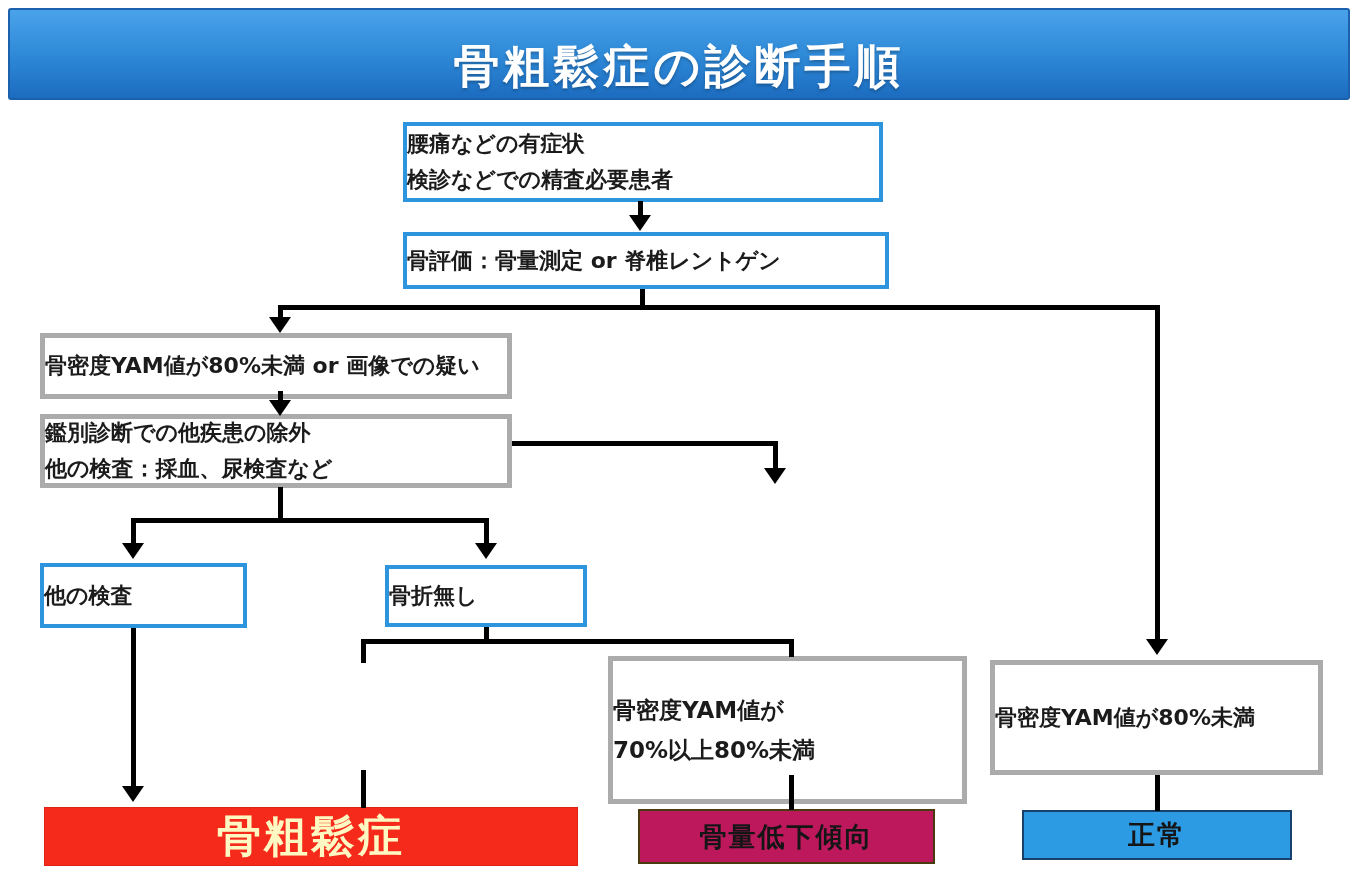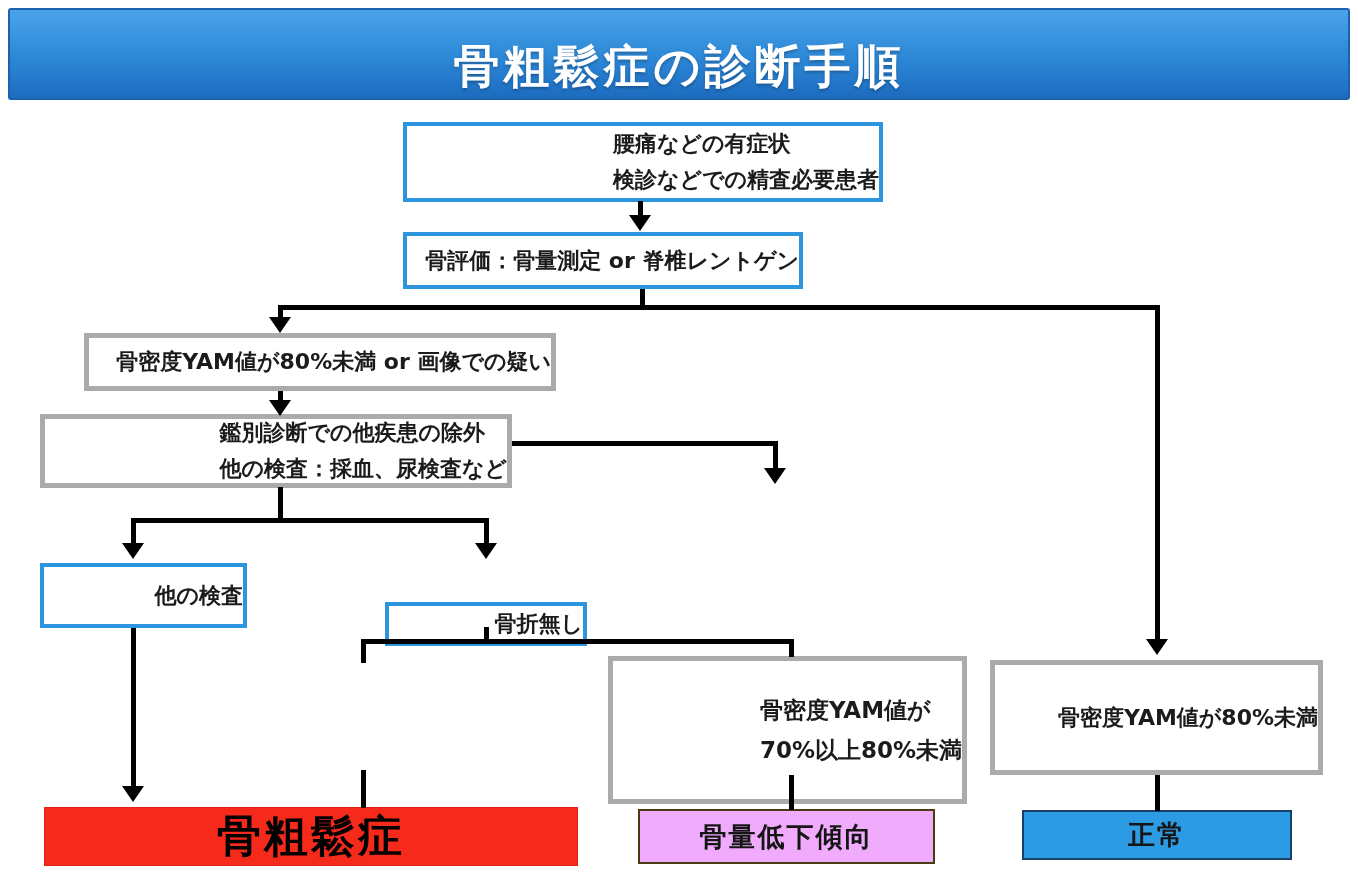--- a/index.html
+++ b/index.html
@@ -10,37 +10,37 @@
     position:absolute;left:8px;top:8px;width:1342px;height:92px;
     box-sizing:border-box;border:2px solid #1b61ad;border-radius:3px;
     background:linear-gradient(180deg,#4aa2e9 0%,#2f8ad8 50%,#1c6cc0 100%);
     display:flex;align-items:flex-end;justify-content:center;
     color:#ffffff;font-size:46px;font-weight:bold;letter-spacing:4px;
     text-shadow:0 2px 3px rgba(0,0,0,0.25);
   }
 
   .node{
     position:absolute;box-sizing:border-box;background:#ffffff;
-    display:flex;align-items:center;justify-content:flex-end;
+    display:flex;align-items:center;justify-content:flex-start;
     font-weight:bold;color:#1b1b1b;text-align:center;
   }
   .b-blue{border:4px solid #2d95dd;}
   .b-gray{border:5px solid #ababab;}
   .txt-left{text-align:left;}
   .l1,.l2{display:block;}
   .fs22{font-size:22px;line-height:36px;}
   .fs23{font-size:23px;line-height:40px;}
 
   .result{
     position:absolute;box-sizing:border-box;
     display:flex;align-items:center;justify-content:center;
     font-weight:bold;
   }
-  .res-red{background:#f62a1b;border:1px solid #de2414;color:#000000;font-size:44px;letter-spacing:3px;}
-  .res-orange{background:#f0abfc;border:2px solid #4a3a10;color:#151515;font-size:27px;letter-spacing:2px;}
+  .res-red{background:#f62a1b;border:1px solid #de2414;color:#fef9c3;font-size:44px;letter-spacing:3px;}
+  .res-orange{background:#be185d;border:2px solid #4a3a10;color:#151515;font-size:27px;letter-spacing:2px;}
   .res-blue{background:#2d9ae4;border:2px solid #17406b;color:#151515;font-size:27px;letter-spacing:2px;}
 
   .line{position:absolute;background:#000000;}
   .arrow-down{
     position:absolute;width:0;height:0;
     border-left:11px solid transparent;border-right:11px solid transparent;
     border-top:16px solid #000000;
   }
 </style>
 </head>
@@ -52,41 +52,41 @@
     <span>骨粗鬆症の診断手順</span>
   </div>
 
   <div class="node b-blue fs22" style="left:403px;top:122px;width:480px;height:80px;">
     <div class="txt-left">
       <span class="l1">腰痛などの有症状</span>
       <span class="l2">検診などでの精査必要患者</span>
     </div>
   </div>
 
-  <div class="node b-blue fs22" style="left:403px;top:232px;width:400px;height:57px;">
+  <div class="node b-blue fs22" style="left:403px;top:232px;width:486px;height:57px;">
     <span>骨評価：骨量測定 or 脊椎レントゲン</span>
   </div>
 
-  <div class="node b-gray fs22" style="left:40px;top:333px;width:472px;height:58px;margin-left:44px;">
+  <div class="node b-gray fs22" style="left:40px;top:333px;width:472px;height:66px;">
     <span>骨密度YAM値が80%未満 or 画像での疑い</span>
   </div>
 
-  <div class="node b-gray fs22" style="left:40px;top:414px;width:472px;height:74px;padding-left:43px;">
+  <div class="node b-gray fs22" style="left:40px;top:414px;width:472px;height:74px;">
     <div class="txt-left">
       <span class="l1">鑑別診断での他疾患の除外</span>
       <span class="l2">他の検査：採血、尿検査など</span>
     </div>
   </div>
 
 
   <div class="node b-blue fs22" style="left:40px;top:563px;width:207px;height:65px;">
     <span>他の検査</span>
   </div>
 
-  <div class="node b-blue fs22" style="left:385px;top:565px;width:202px;height:44px;margin-top:37px;">
+  <div class="node b-blue fs22" style="left:385px;top:565px;width:202px;height:62px;">
     <span>骨折無し</span>
   </div>
 
 
   <div class="node b-gray fs23" style="left:608px;top:656px;width:359px;height:148px;">
     <div class="txt-left">
       <span class="l1">骨密度YAM値が</span>
       <span class="l2">70%以上80%未満</span>
     </div>
   </div>

